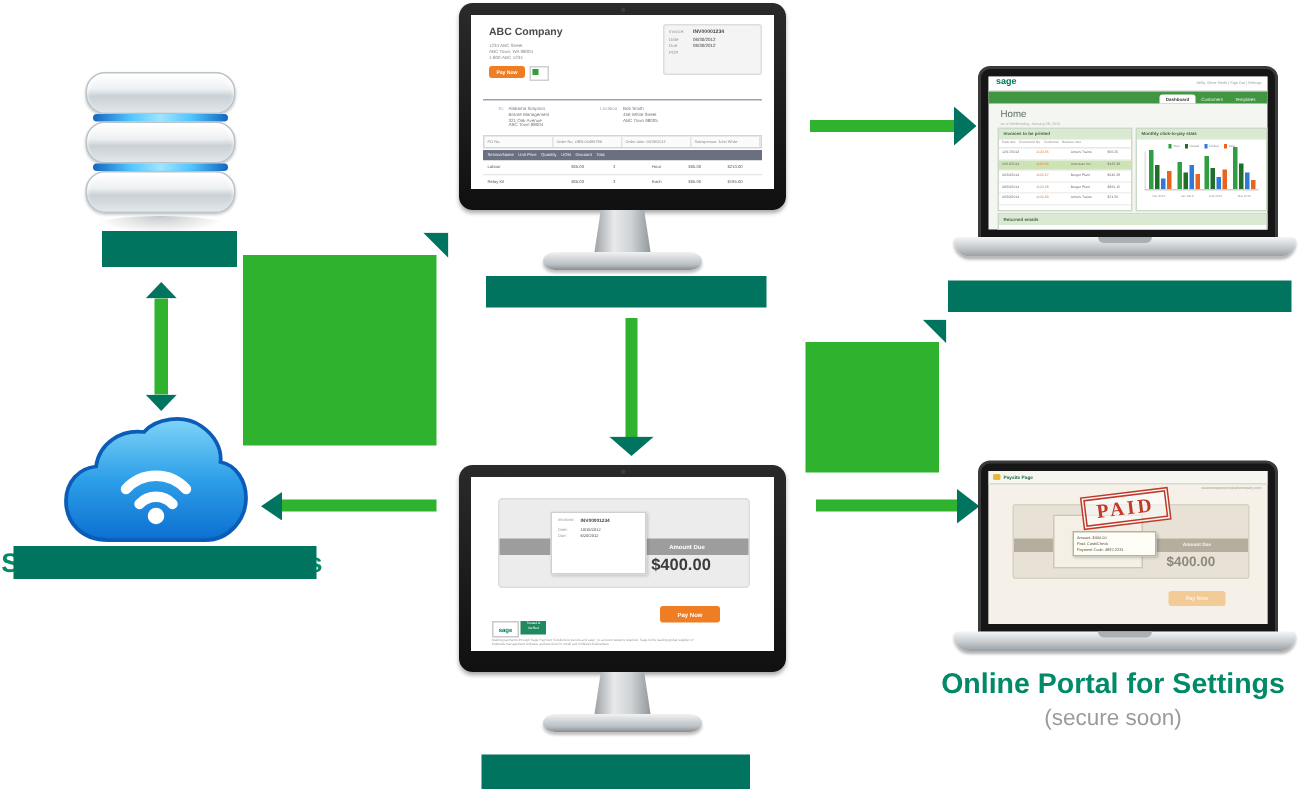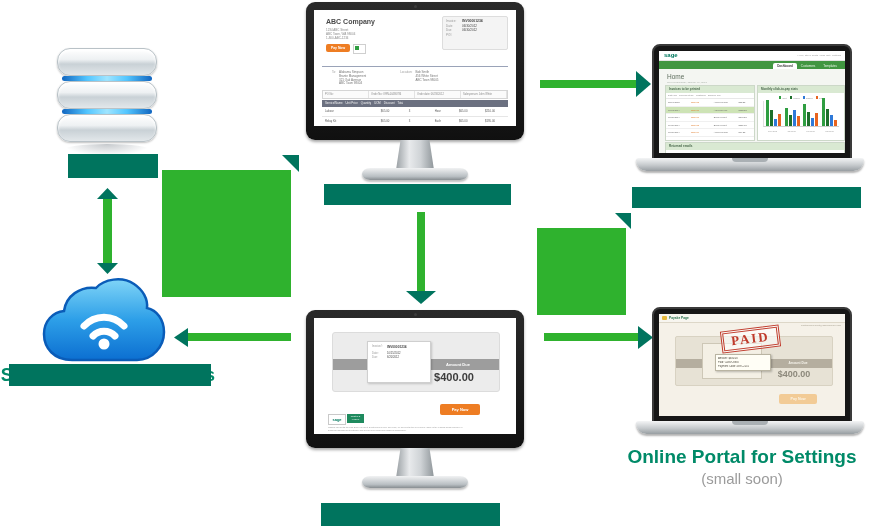--- a/index.html
+++ b/index.html
@@ -487,15 +487,15 @@
             <div>Paid: Cash/Check</div>
             <div>Payment Code: 4897-2231</div>
           </div>
         <div class="paid-btn">Pay Now</div>
       </div>
       <div class="stamp">PAID</div>
     </div>
   </div>
   <div class="laptop-base" style="left:636px;top:421px;"></div>
   <div class="label-plain" style="left:612px;top:446px;width:260px;">Online Portal for Settings</div>
-  <div class="label-sub" style="left:612px;top:470px;width:260px;">(small soon)</div>
+  <div class="label-sub" style="left:612px;top:470px;width:260px;">(secure soon)</div>
 
 </div>
 
 </body></html>

